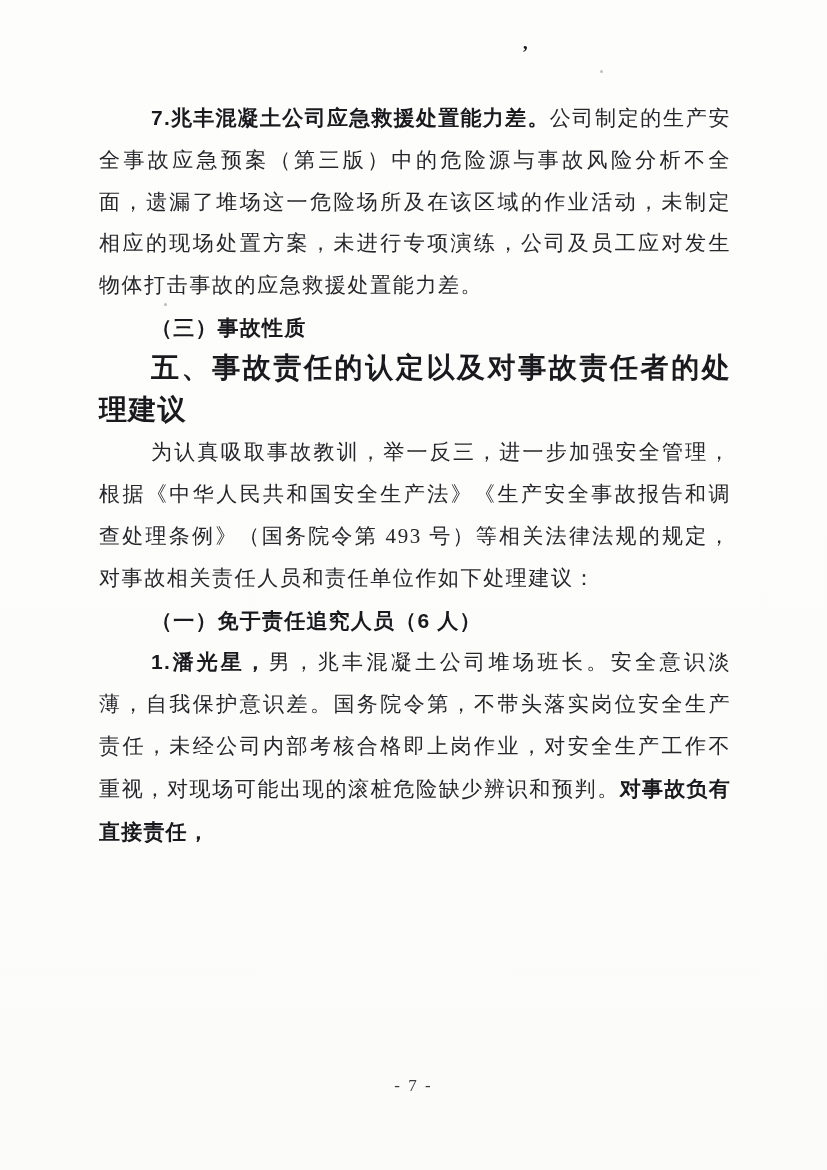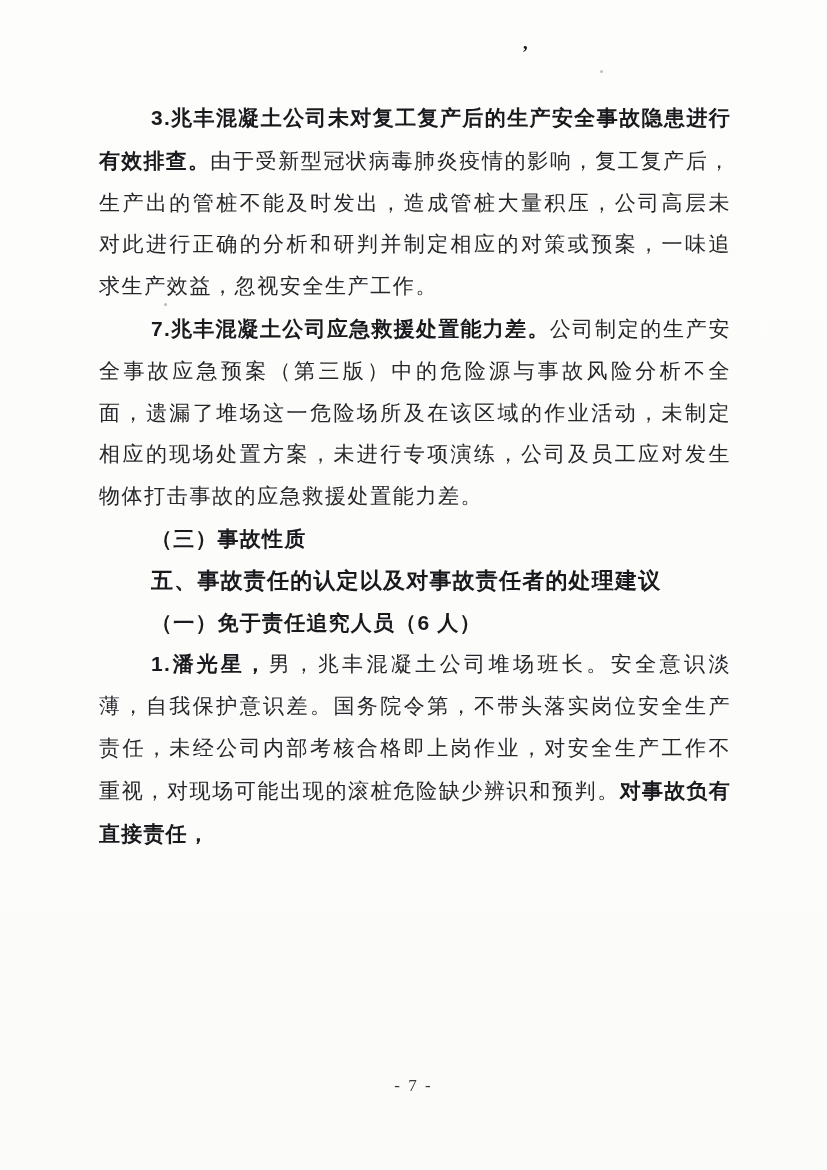--- a/index.html
+++ b/index.html
@@ -30,21 +30,21 @@
     color: #26262b;
     font-family: "Liberation Serif", "DejaVu Serif", serif;
   }
   .fs { font-weight: 400; }
   .hei {
     font-family: "Liberation Sans", "DejaVu Sans", sans-serif;
     font-weight: 700;
     color: #1a1a1e;
     letter-spacing: 1.2px;
   }
-  .heading-major { font-size: 22px; }
+  .heading-major { font-size: 28px; font-family: Liberation Mono, monospace; }
   .footer {
     position: absolute;
     top: 1076px; left: 0;
     width: 100%;
     text-align: center;
     font-size: 17px;
     letter-spacing: 2px;
     color: #3b3b3f;
     font-family: "Liberation Serif", "DejaVu Serif", serif;
   }
@@ -68,29 +68,29 @@
 <body>
 
 <div class="page">
 
   <span class="stray-mark">’</span>
   <span class="speck speck-a"></span>
   <span class="speck speck-b"></span>
 
   <div class="content">
 
-    <p class="para"><span class="hei">3.兆丰混凝土公司未对复工复产后的生产安全事故隐患进行有效排查。</span><span class="fs">由于受新型冠状病毒肺炎疫情的影响，复工复产后，生产出的管桩不能及时发出，造成管桩大量积压，公司高层未对此进行正确的分析和研判并制定相应的对策或预案，一味追求生产效益，忽视安全生产工作。</span></p>
 
     <p class="para"><span class="hei">7.兆丰混凝土公司应急救援处置能力差。</span><span class="fs">公司制定的生产安全事故应急预案（第三版）中的危险源与事故风险分析不全面，遗漏了堆场这一危险场所及在该区域的作业活动，未制定相应的现场处置方案，未进行专项演练，公司及员工应对发生物体打击事故的应急救援处置能力差。</span></p>
 
     <p class="para hei">（三）事故性质</p>
 
 
     <p class="para hei heading-major">五、事故责任的认定以及对事故责任者的处理建议</p>
 
+    <p class="para fs">为认真吸取事故教训，举一反三，进一步加强安全管理，根据《中华人民共和国安全生产法》《生产安全事故报告和调查处理条例》（国务院令第 493 号）等相关法律法规的规定，对事故相关责任人员和责任单位作如下处理建议：</p>
 
     <p class="para hei">（一）免于责任追究人员（6 人）</p>
 
     <p class="para"><span class="hei">1.潘光星，</span><span class="fs">男，兆丰混凝土公司堆场班长。安全意识淡薄，自我保护意识差。国务院令第，不带头落实岗位安全生产责任，未经公司内部考核合格即上岗作业，对安全生产工作不重视，对现场可能出现的滚桩危险缺少辨识和预判。</span><span class="hei">对事故负有直接责任，</span></p>
 
   </div>
 
   <div class="footer">
     <span>- 7 -</span>
   </div>

